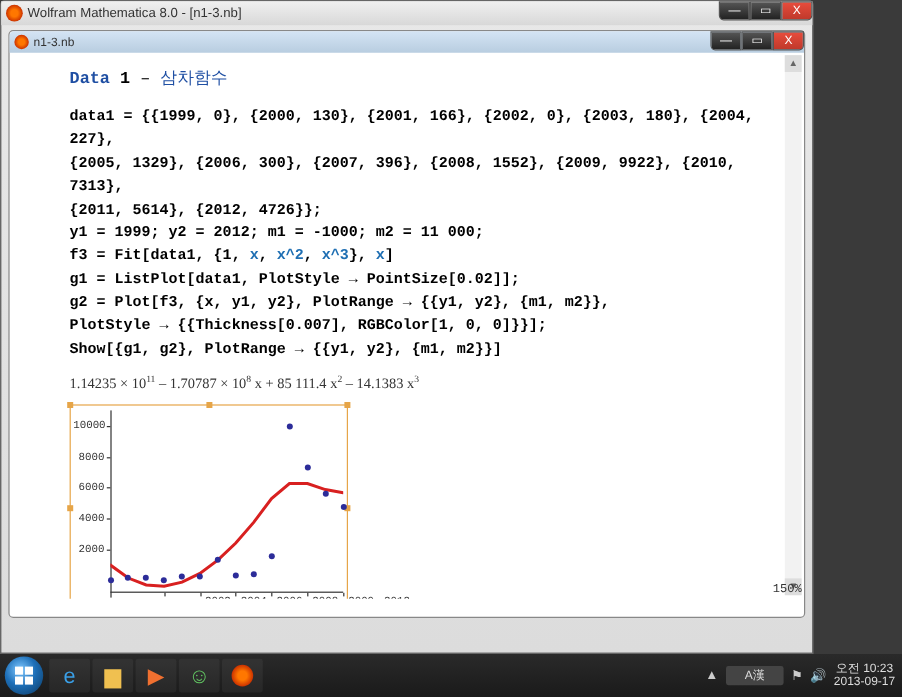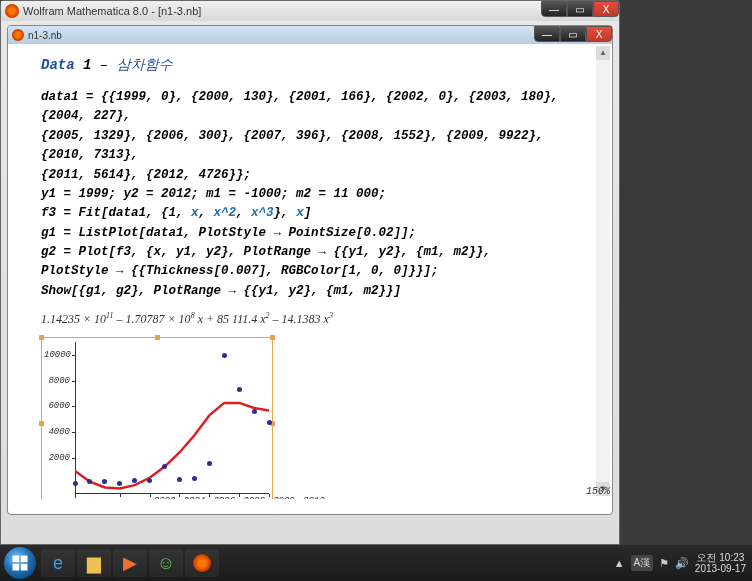--- a/index.html
+++ b/index.html
@@ -6,21 +6,21 @@
 body {
   font-family: "Segoe UI", Tahoma, sans-serif;
   font-size: 11px;
   background: #3a3a3a;
   width: 752px;
   height: 581px;
   overflow: hidden;
   position: relative;
 }
 .outer-window {
-  width: 620px;
+  width: 678px;
   height: 545px;
   background: linear-gradient(#e8e8e8, #dcdcdc);
   border: 1px solid #666;
   border-radius: 4px 4px 0 0;
 }
 .title-bar-outer {
   height: 20px;
   background: linear-gradient(#f0f0f0, #d8d8d8);
   display: flex;
   align-items: center;
@@ -90,27 +90,26 @@
   height: 12px;
   margin-right: 4px;
   background: radial-gradient(circle, #ff7700 30%, #cc3300 70%);
   border-radius: 50%;
 }
 .title-bar-inner .title {
   font-size: 10px;
   color: #333;
 }
 .notebook-area {
-  padding: 12px 40px 10px 33px;
+  padding: 12px 40px 10px 50px;
   font-family: "Courier New", monospace;
   font-size: 13px;
   height: 455px;
   overflow: hidden;
   position: relative;
-  font-style: italic;
 }
 .scroll-strip {
   position: absolute;
   right: 2px;
   top: 20px;
   width: 14px;
   height: 450px;
   background: #f2f2f2;
 }
 .scroll-strip .up, .scroll-strip .down {
@@ -269,21 +268,21 @@
   gap: 6px;
   color: #ddd;
   font-size: 10px;
 }
 .tray .clock {
   text-align: center;
   line-height: 1.1;
 }
 .tray .lang {
   background: #444;
-  padding: 1px 3px;
+  padding: 1px 16px;
   border-radius: 2px;
   font-size: 10px;
 }
 .tray .sysicon {
   color: #ccc;
   font-size: 11px;
 }
 </style>
 </head>
 <body>

